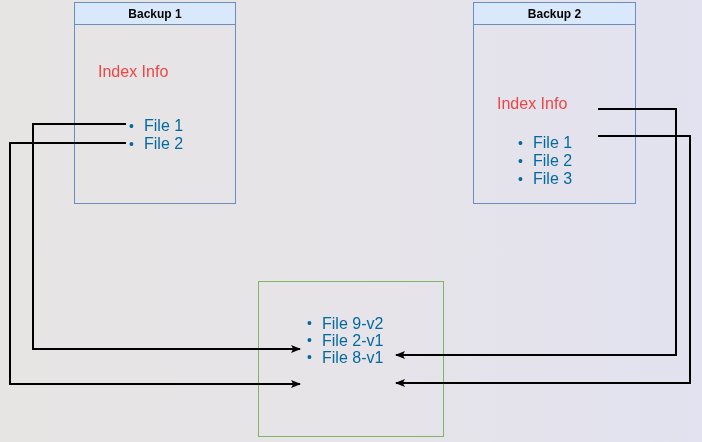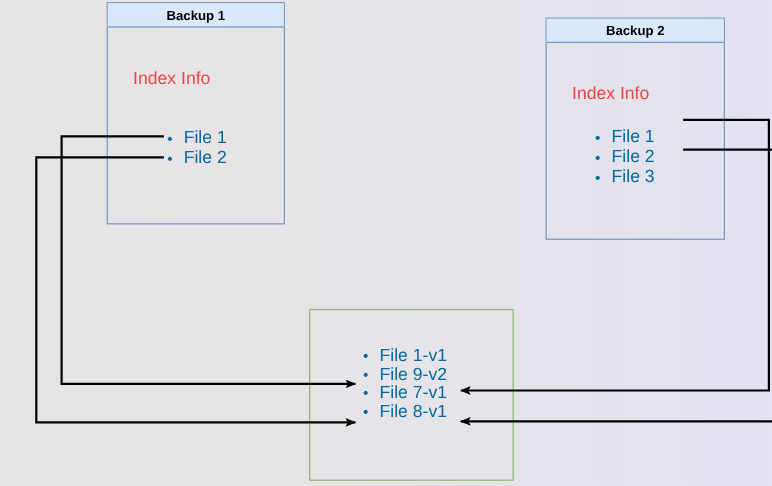--- a/index.html
+++ b/index.html
@@ -14,21 +14,20 @@
     font-family: "Liberation Sans", sans-serif;
     background: linear-gradient(to right, #e7e4e4 0%, #e6e4e8 50%, #e2e2f0 100%);
     position: relative;
   }
   #canvas {
     position: absolute;
     left: 0;
     top: 0;
     width: 588px;
     height: 442px;
-    margin-left: 23px;
   }
   #connectors {
     position: absolute;
     left: 0;
     top: 0;
     width: 702px;
     height: 442px;
     pointer-events: none;
     z-index: 5;
   }
@@ -143,36 +142,35 @@
     <div class="node-header" style="height:22px;">Backup 1</div>
     <div class="node-body">
       <div class="index-label" style="left:23px; top:38px;">Index Info</div>
       <ul class="file-list" style="left:52px; top:92px;">
         <li>File 1</li>
         <li>File 2</li>
       </ul>
     </div>
   </div>
 
-  <div class="node node-blue" style="left:473px; top:16px; width:163px; height:202px;">
+  <div class="node node-blue" style="left:473px; top:2px; width:163px; height:202px;gap:32px;">
     <div class="node-header" style="height:22px;">Backup 2</div>
     <div class="node-body">
       <div class="index-label" style="left:23px; top:38px;">Index Info</div>
       <ul class="file-list" style="left:42px; top:77px;">
         <li>File 1</li>
         <li>File 2</li>
         <li>File 3</li>
       </ul>
     </div>
   </div>
 
   <div class="node node-green" style="left:258px; top:281px; width:186px; height:156px;">
     <div class="node-body">
       <ul class="file-list dedup-list" style="left:46px; top:33px;">
-        <li>File 1-v1</li>
         <li>File 9-v2</li>
-        <li>File 7-v1</li>
+        <li>File 2-v1</li>
         <li>File 8-v1</li>
       </ul>
     </div>
   </div>
 
 </div>
 
 </body></html>

